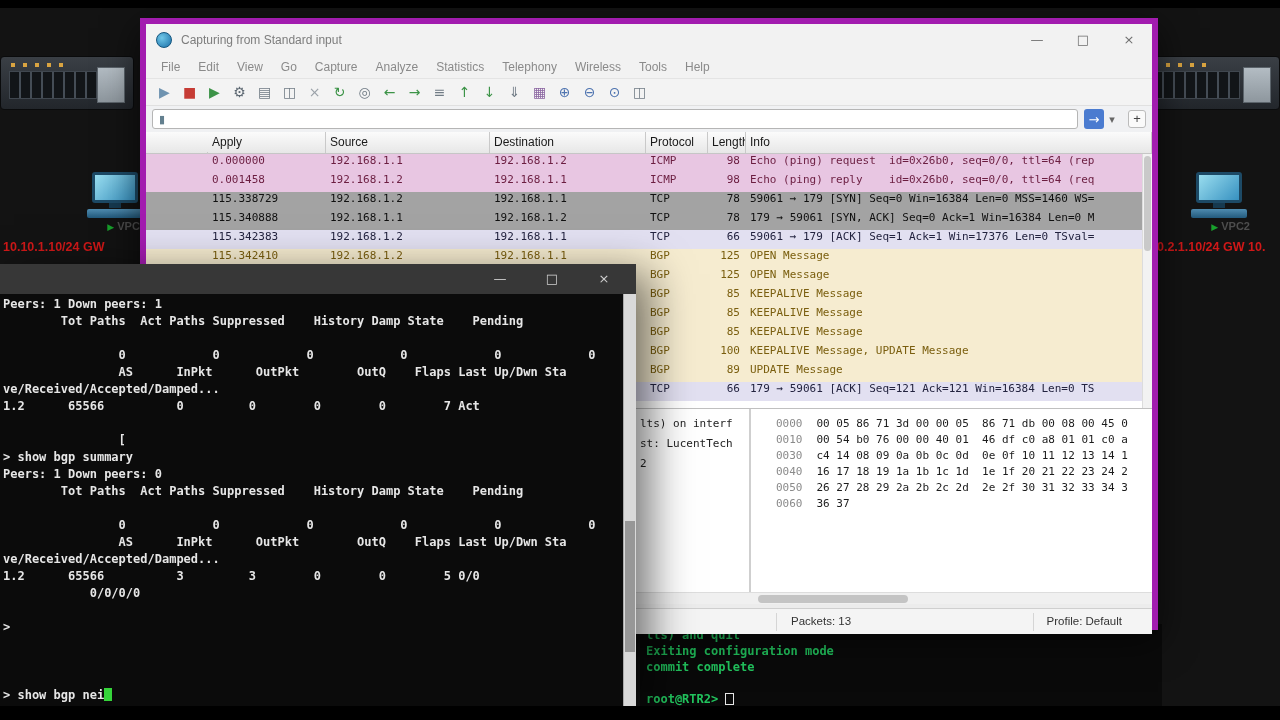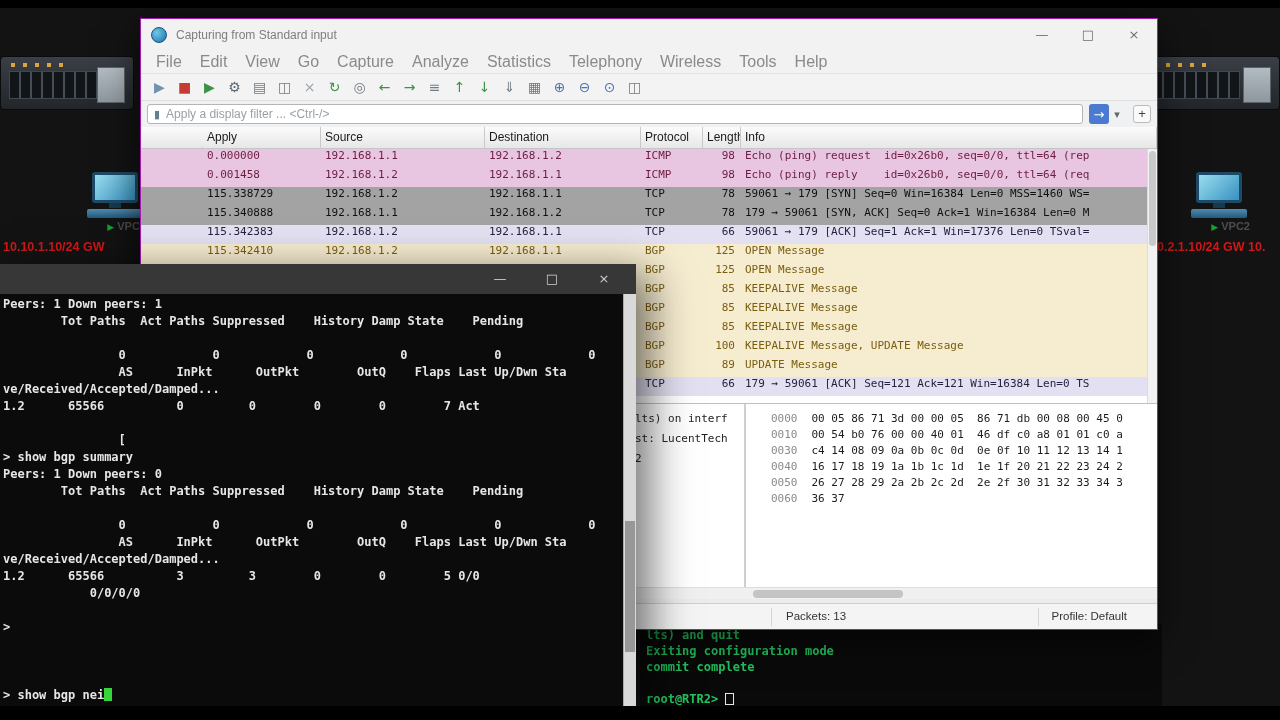--- a/index.html
+++ b/index.html
@@ -44,30 +44,30 @@
   
   .term2 { position:absolute; left:640px; top:624px; width:522px; height:84px; background:#0a0a0a; z-index:5;
            padding:4px 0 0 6px; }
   .t2-line { min-height:16px; line-height:16px; font:bold 12px "DejaVu Sans Mono", monospace;
              color:#22c55e; white-space:pre; }
   .cursor-hollow { display:inline-block; width:9px; height:12px; border:1px solid #e6e6e6;
                    vertical-align:-2px; }
 
   
   .ws { position:absolute; left:140px; top:18px; width:1018px; height:612px; z-index:10;
-        background:#4c1d95; border:1px solid #a21caf; box-shadow:0 10px 35px rgba(0,0,0,.6); }
+        background:#4c1d95; border:6px solid #a21caf; box-shadow:0 10px 35px rgba(0,0,0,.6); }
   .ws-title { height:32px; display:flex; align-items:center; background:#f2f2f2; padding-left:10px; }
   .ws-app-icon { width:16px; height:16px; border-radius:50%;
                  background:radial-gradient(circle at 35% 35%, #6fc7e8, #1b6fa8); border:1px solid #14567f; }
   .ws-title-text { margin-left:9px; font-size:12px; color:#7d7d7d; }
   .ws-btns { margin-left:auto; display:flex; }
   .wbtn { width:46px; height:32px; line-height:32px; text-align:center; font-size:13px; color:#6f6f6f;
           font-family:"DejaVu Sans",sans-serif; }
   .ws-menu { height:22px; display:flex; align-items:center; padding-left:6px; background:#f2f2f2; }
-  .menu-item { padding:2px 9px; font-size:16px; color:#8a8a8a; }
+  .menu-item { padding:2px 9px; font-size:12px; color:#8a8a8a; }
   .ws-tools { height:28px; display:flex; align-items:center; padding-left:6px; background:#f3f3f3;
               border-top:1px solid #e4e4e4; border-bottom:1px solid #e0e0e0; }
   .tb-icon { width:23px; height:22px; display:inline-flex; align-items:center; justify-content:center;
              font-size:14px; margin:0 1px; border-radius:3px; font-family:"DejaVu Sans",sans-serif; }
   .ws-filter { height:26px; display:flex; align-items:center; background:#f0f1f3; padding:0 6px; }
   .filter-wrap { flex:1; height:20px; display:flex; align-items:center; background:#fff;
                  border:1px solid #b5b5b5; border-radius:3px; padding:0 6px; }
   .bookmark { color:#63808f; font-size:11px; margin-right:6px; font-family:"DejaVu Sans",sans-serif; }
   .filter-input { flex:1; border:none; outline:none; font-size:12px; color:#333; background:transparent; }
   .filter-input::placeholder { color:#9aa0a6; }
@@ -229,21 +229,20 @@
         <span class="tb-icon" style="color:#8a64a0" title="colorize-icon">▦</span>
         <span class="tb-icon" style="color:#4f74b0" title="zoom-in-icon">⊕</span>
         <span class="tb-icon" style="color:#4f74b0" title="zoom-out-icon">⊖</span>
         <span class="tb-icon" style="color:#4f74b0" title="zoom-100-icon">⊙</span>
         <span class="tb-icon" style="color:#707b85" title="resize-columns-icon">◫</span>
       </div>
 
     <div class="ws-filter">
       <div class="filter-wrap">
         <span class="bookmark">▮</span>
-        <input class="filter-input" placeholder="Apply a display filter ... &lt;Ctrl-/&gt;" style="">
       </div>
       <span class="apply-btn">→</span>
       <span class="caret-btn">▾</span>
       <span class="plus-btn">+</span>
     </div>
 
     <div class="ws-cols">
       <span class="hc c-no">No.</span>
       <span class="hc c-time">Apply</span>
       <span class="hc c-src">Source</span>

